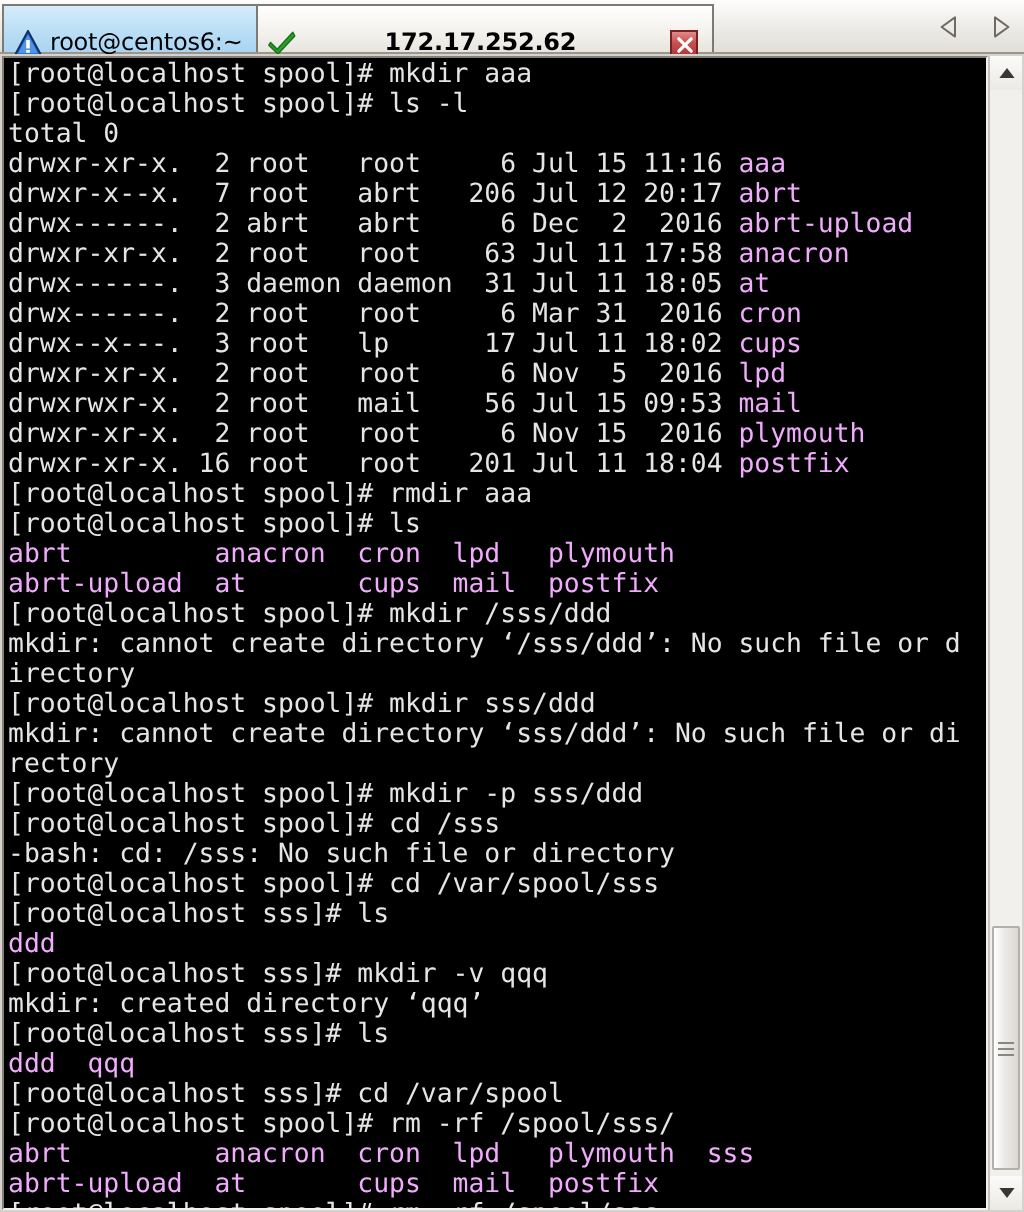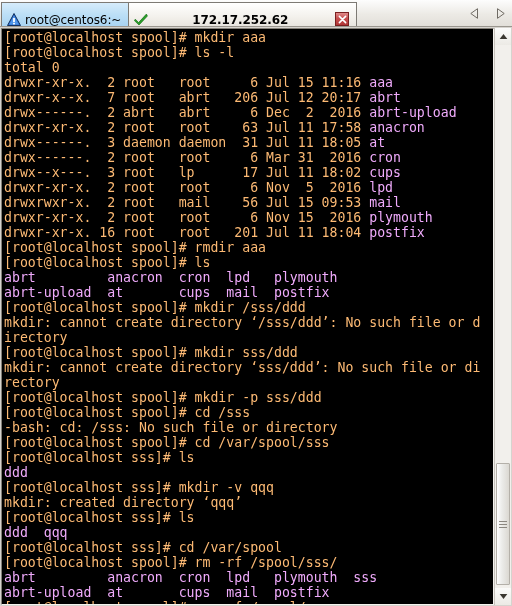--- a/index.html
+++ b/index.html
@@ -34,23 +34,23 @@
     display: flex;
     align-items: stretch;
     padding: 2px 0 0 1px;
     position: relative;
     flex: 0 0 auto;
   }
   .tab {
     height: 24px;
     box-sizing: border-box;
     display: flex;
-    align-items: flex-end;
+    align-items: flex-start;
     gap: 4px;
-    padding: 0 7px 0 5px;
+    padding: 12px 7px 0 5px;
     border: 1px solid #7d7a74;
     border-bottom: none;
     margin-right: -1px;
     font-size: 12px;
     color: #000;
     white-space: nowrap;
     cursor: default;
   }
   .tab.active {
     background: linear-gradient(#d6ecfb, #bcdff6 50%, #a9d4f2);
@@ -147,21 +147,21 @@
   }
   #term-lines {
     font-family: "DejaVu Sans Mono", monospace;
     font-size: 13.2px;
     line-height: 15px;
     white-space: pre;
     color: #d6d3ce;
     letter-spacing: 0px;
   }
   .tline { height: 15px; }
-  .c-default { color: #fdba74; }
+  .c-default { color: #e5e5e5; }
   .c-dir { color: #f0abfc; }
 
   
   #scrollbar {
     width: 17px;
     flex: 0 0 auto;
     box-sizing: border-box;
     background: #f0eeea;
     border-left: 1px solid #c7c3bc;
     display: flex;

